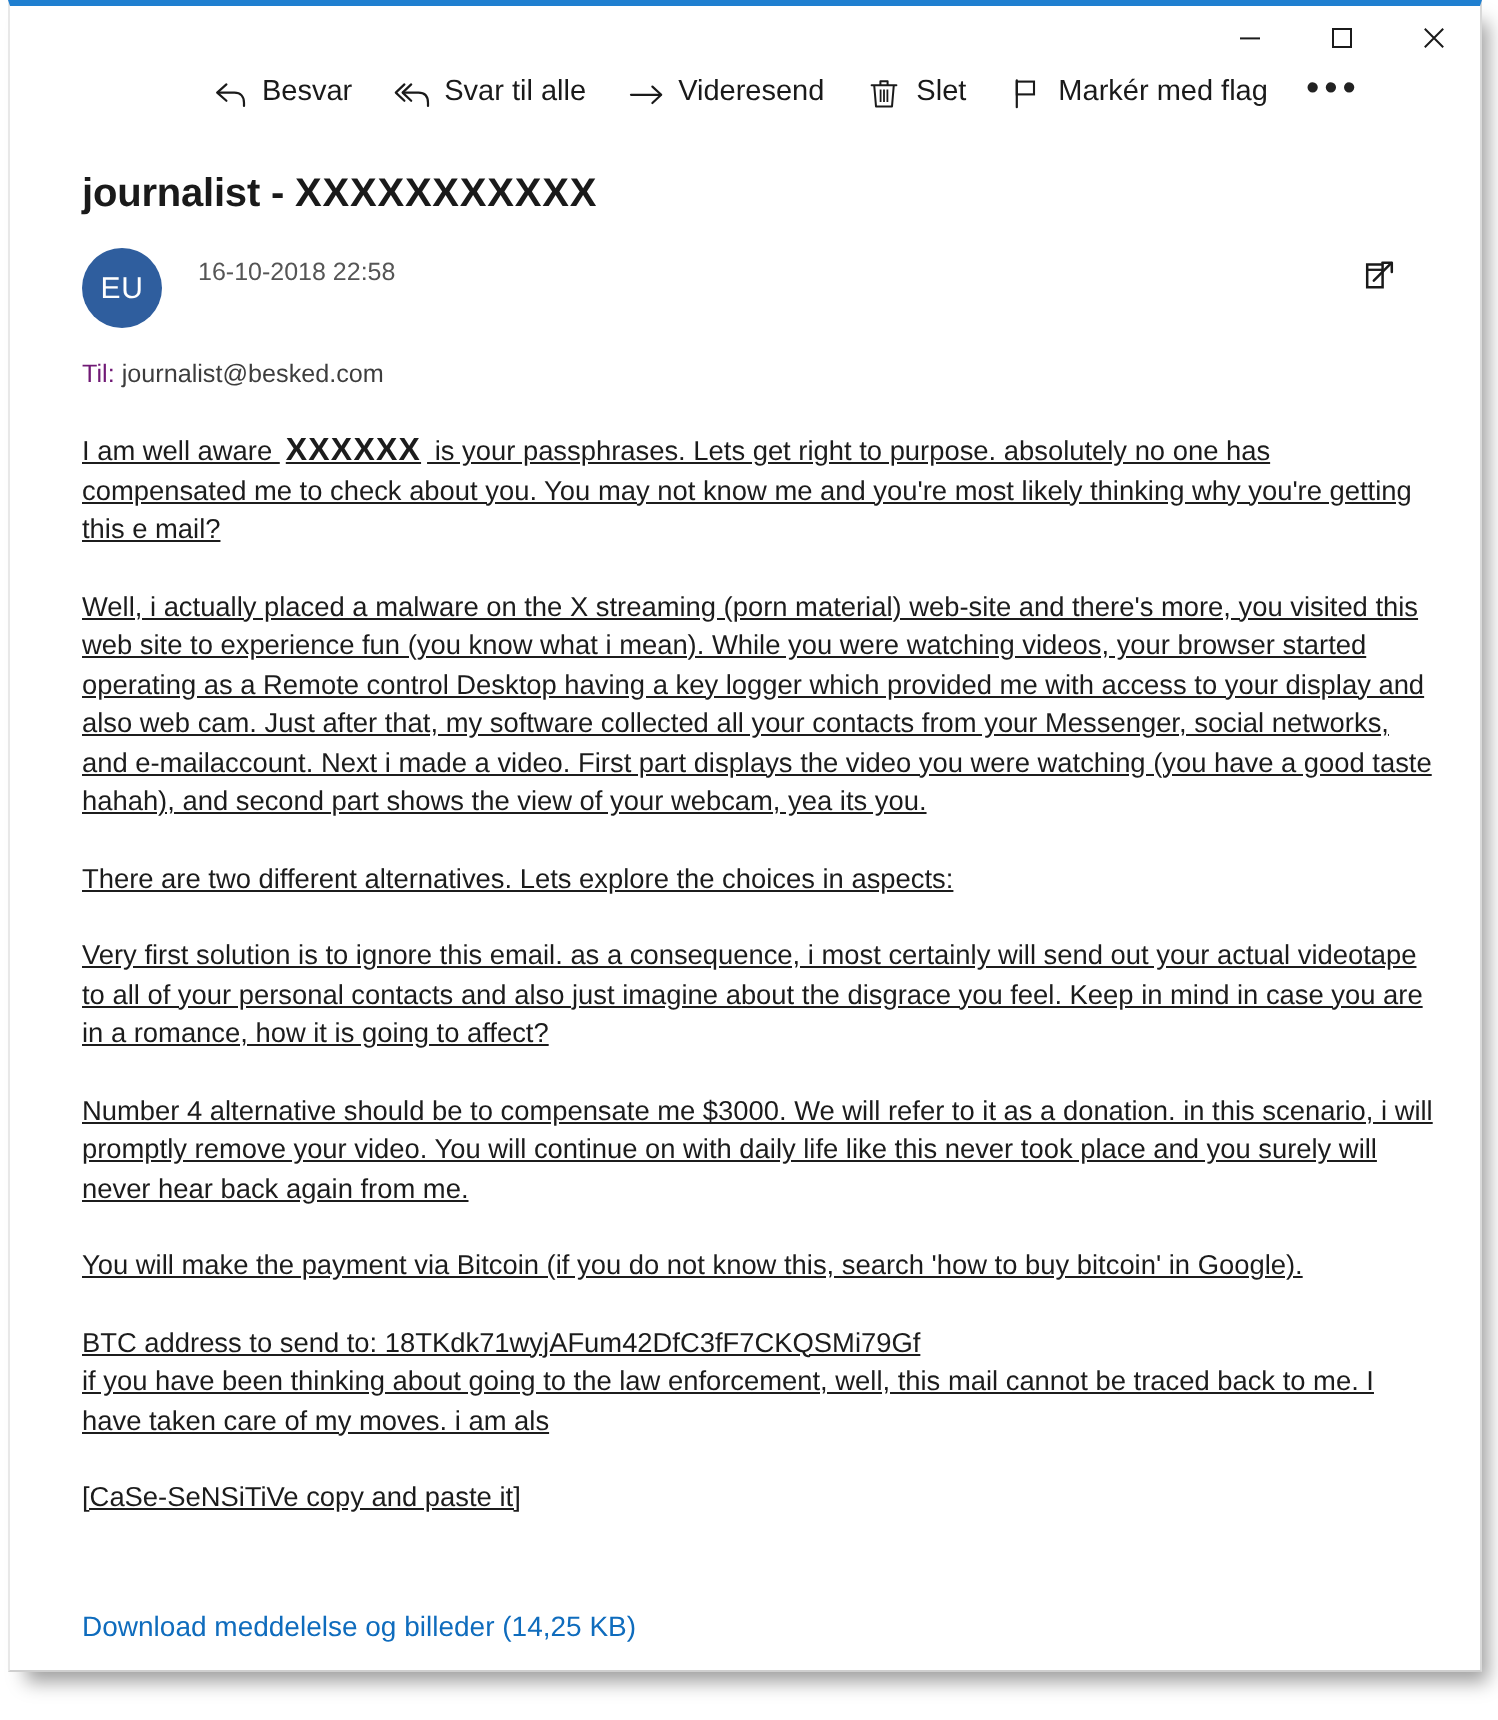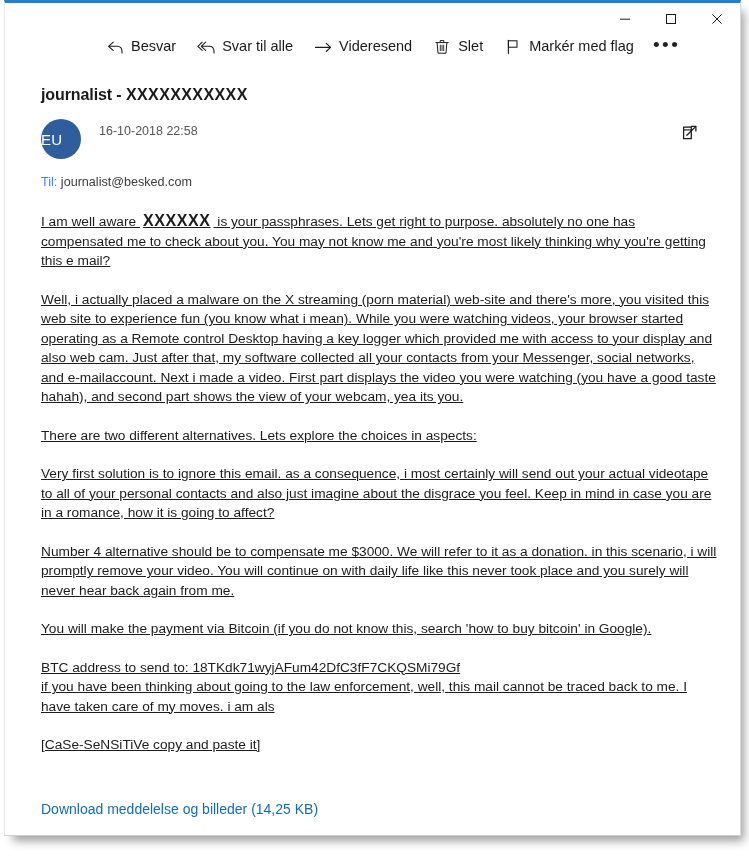--- a/index.html
+++ b/index.html
@@ -84,21 +84,21 @@
   .cmd.ellipsis {
     font-size: 19px;
     letter-spacing: 2.5px;
     padding: 0 6px 6px 6px;
     color: #222;
   }
 
   
   .subject {
     margin: 14px 0 0 36px;
-    font-size: 16px;
+    font-size: 20px;
     color: #1a1a1a;
     font-weight: 600;
     letter-spacing: -0.1px;
   }
   .subject .redact {
     font-weight: 700;
     letter-spacing: 0.4px;
   }
 
   
@@ -110,20 +110,21 @@
   }
   .avatar {
     width: 40px;
     height: 40px;
     border-radius: 50%;
     background: #2f5e9e;
     color: #ffffff;
     font-size: 15px;
     display: flex;
     align-items: center;
+    justify-content: center;
     flex: 0 0 auto;
     letter-spacing: 0.3px;
   }
   .sendermeta {
     margin-left: 18px;
     padding-top: 1px;
   }
   .sendername {
     font-size: 15px;
     color: #1a1a1a;
@@ -148,21 +149,21 @@
     align-items: center;
     justify-content: center;
     cursor: default;
   }
 
   .torow {
     margin: 16px 36px 0 36px;
     font-size: 12.6px;
     color: #3d3d3d;
   }
-  .torow .tolabel { color: #3b82f6; margin-top: 44px; }
+  .torow .tolabel { color: #701a75; margin-top: 44px; }
   .torow .toaddr { color: #3d3d3d; }
 
   
   .mailbody {
     margin: 22px 36px 0 36px;
     width: 679px;
     font-size: 13.7px;
     line-height: 19.5px;
     color: #1c1c1c;
     word-break: break-word;

